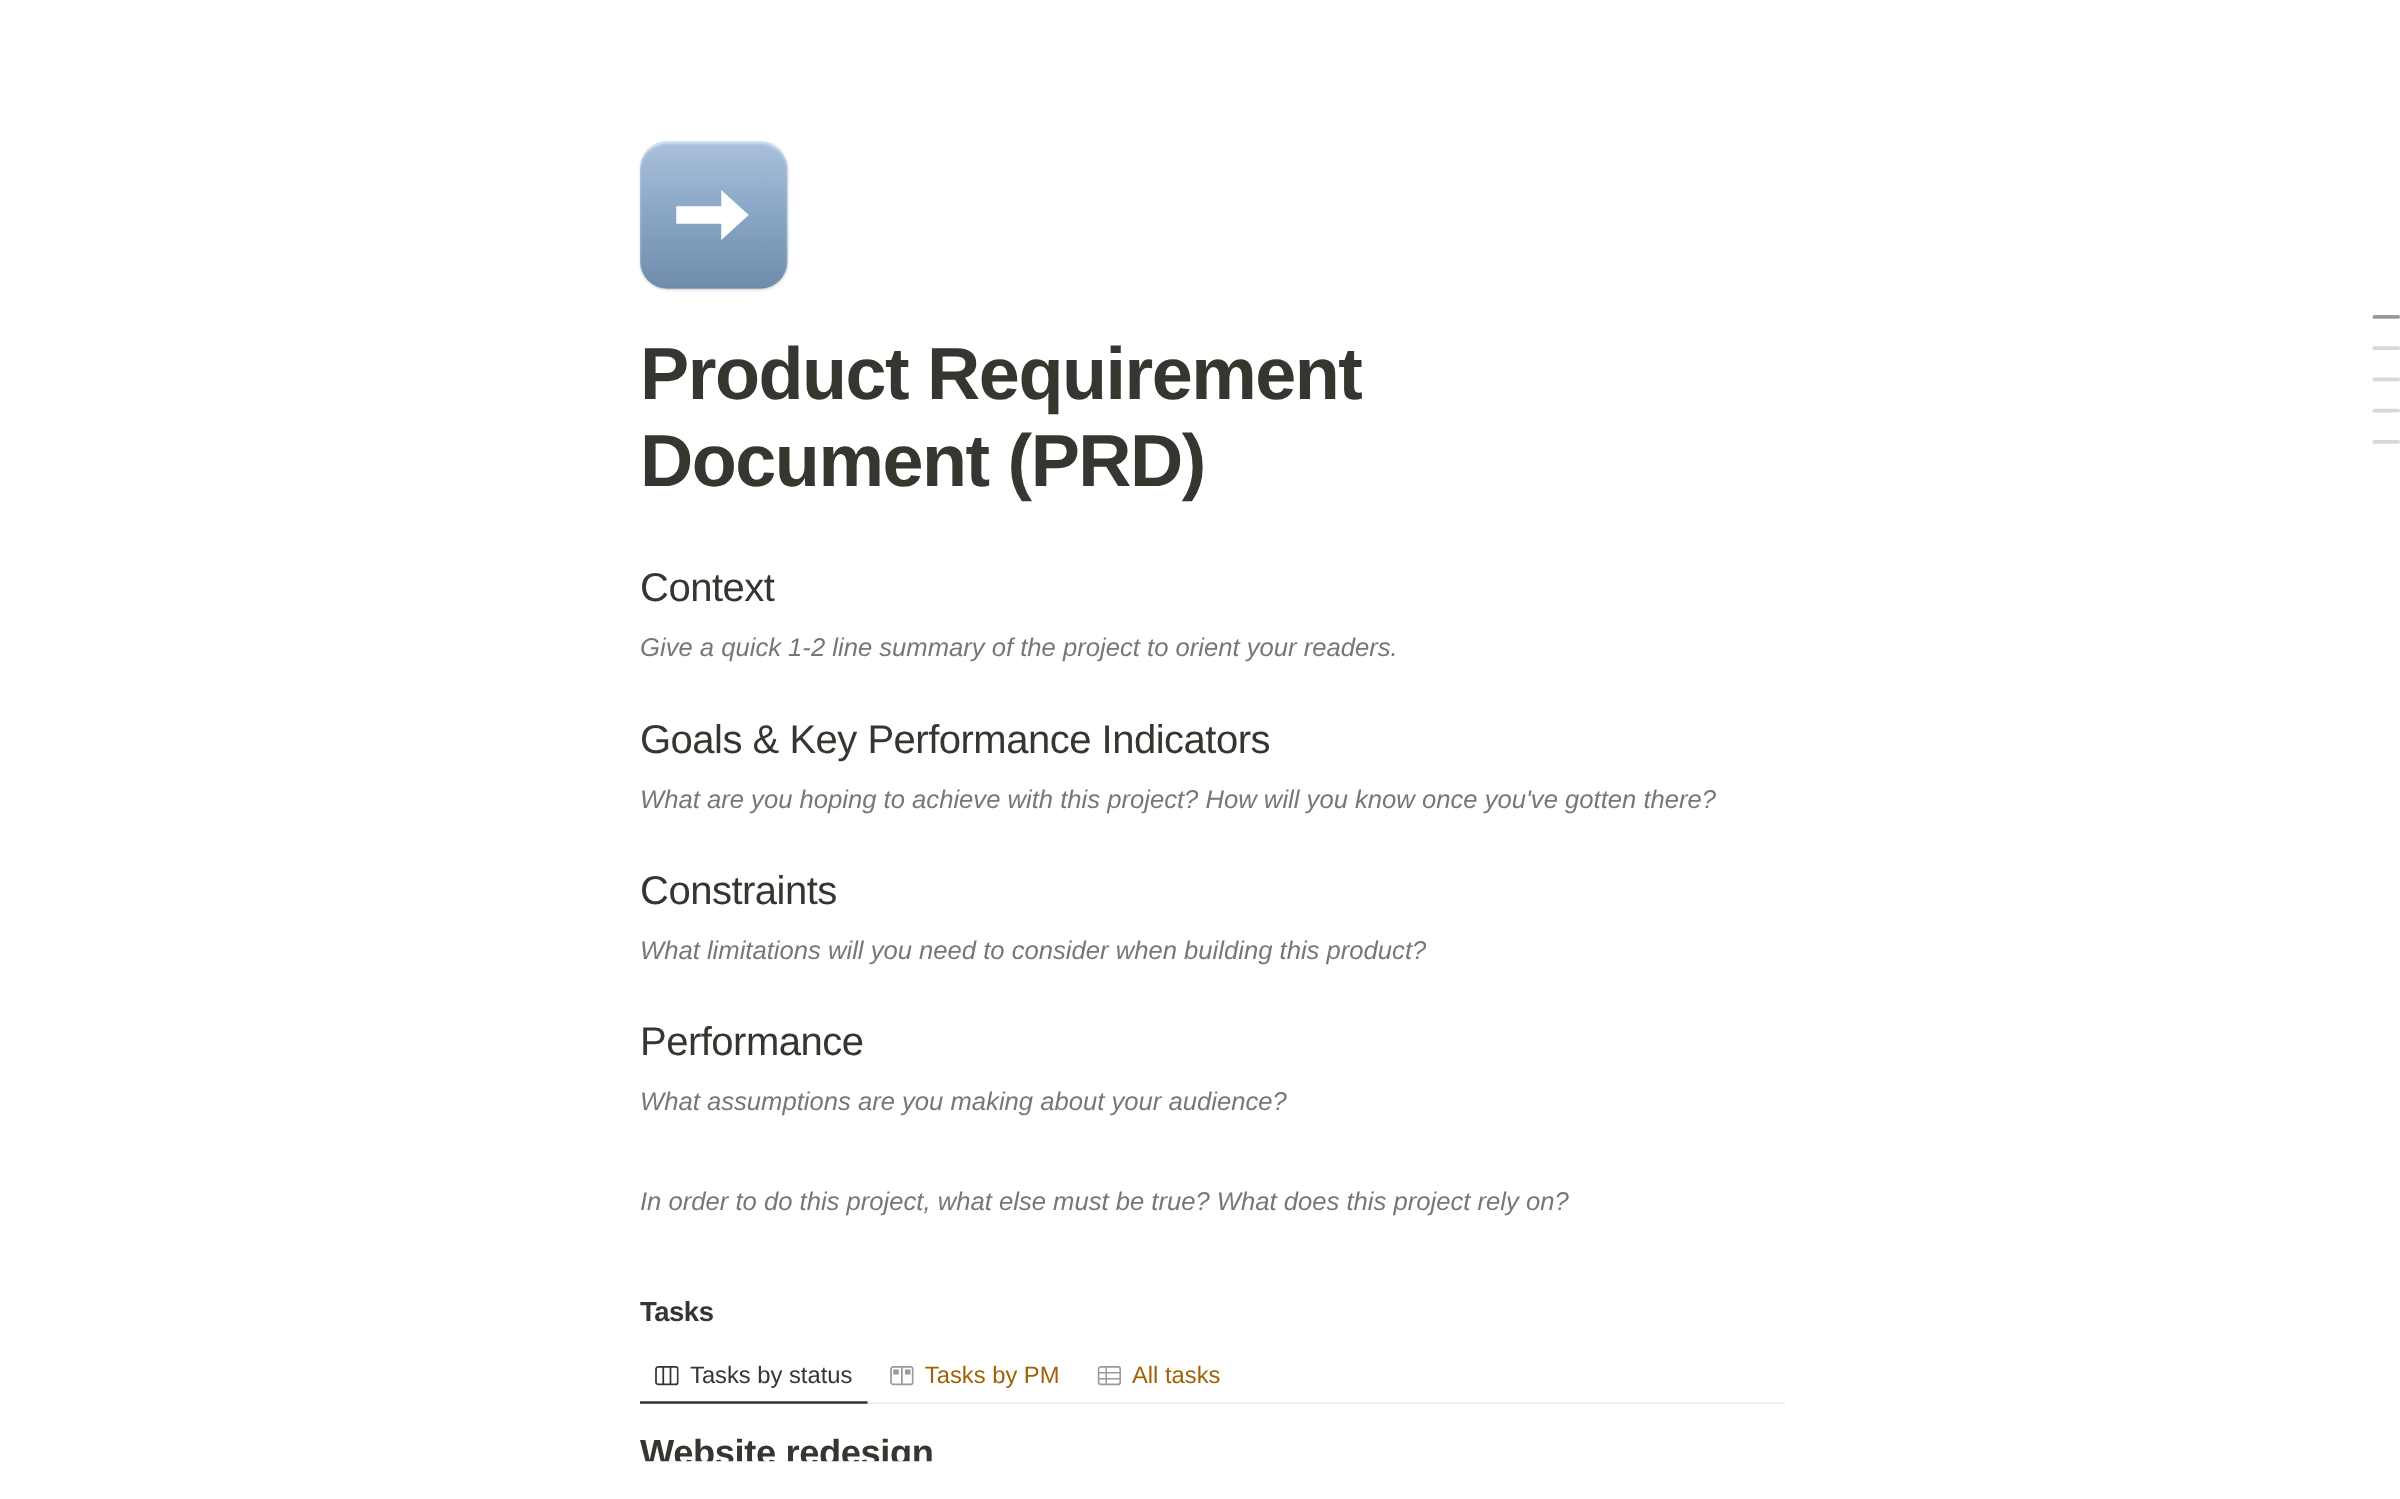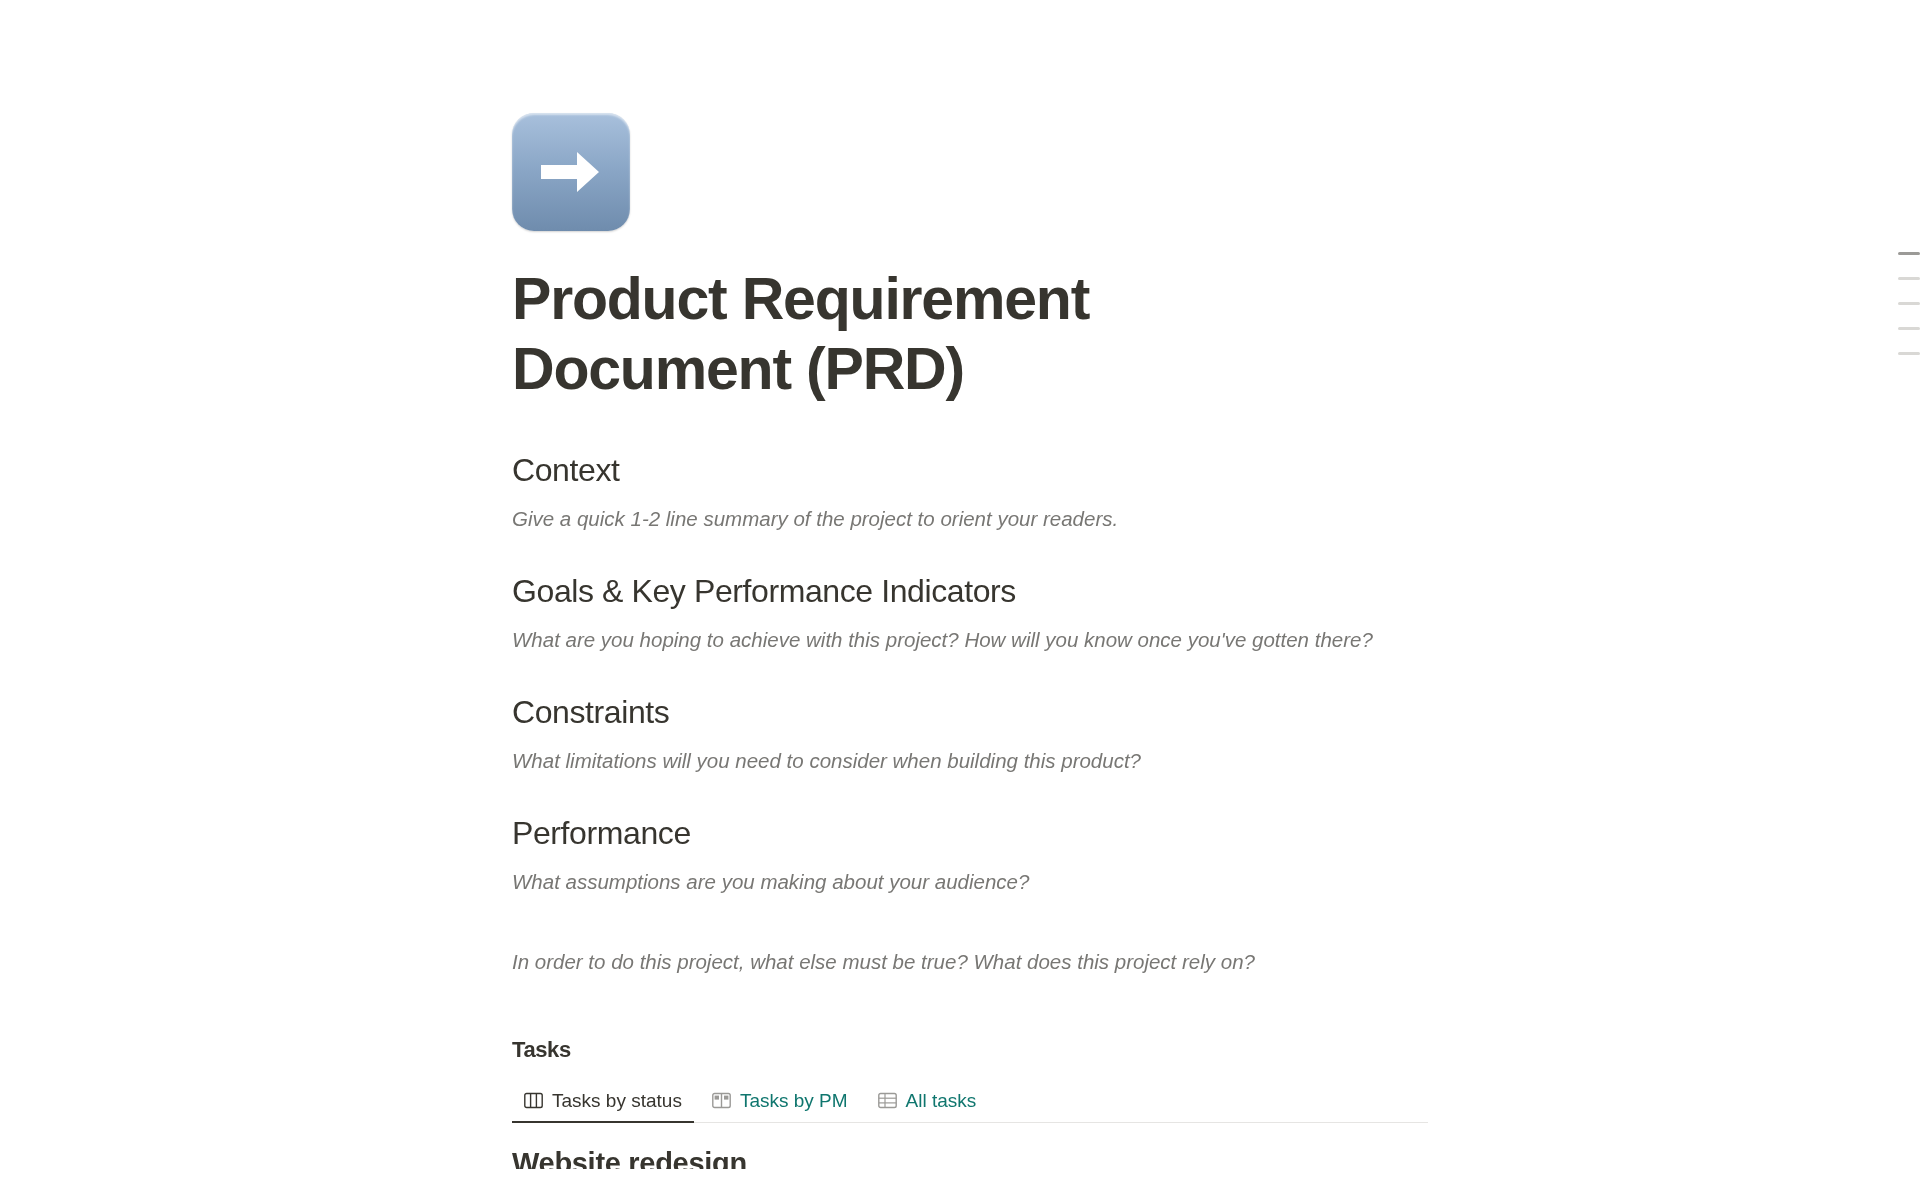--- a/index.html
+++ b/index.html
@@ -93,21 +93,21 @@
     border-bottom: 1.5px solid #e6e5e3;
     width: 916px;
     padding-bottom: 0;
   }
   .tab {
     display: flex;
     align-items: center;
     gap: 9px;
     padding: 6px 12px 10px 12px;
     font-size: 19px;
-    color: #0f766e;
+    color: #a16207;
     cursor: pointer;
     position: relative;
   }
   .tab.active { color: #37352f; font-weight: 400; align-items: center; }
   .tab.active::after {
     content: "";
     position: absolute;
     left: 0; right: 0; bottom: -1.5px;
     height: 2.5px;
     background: #37352f;

